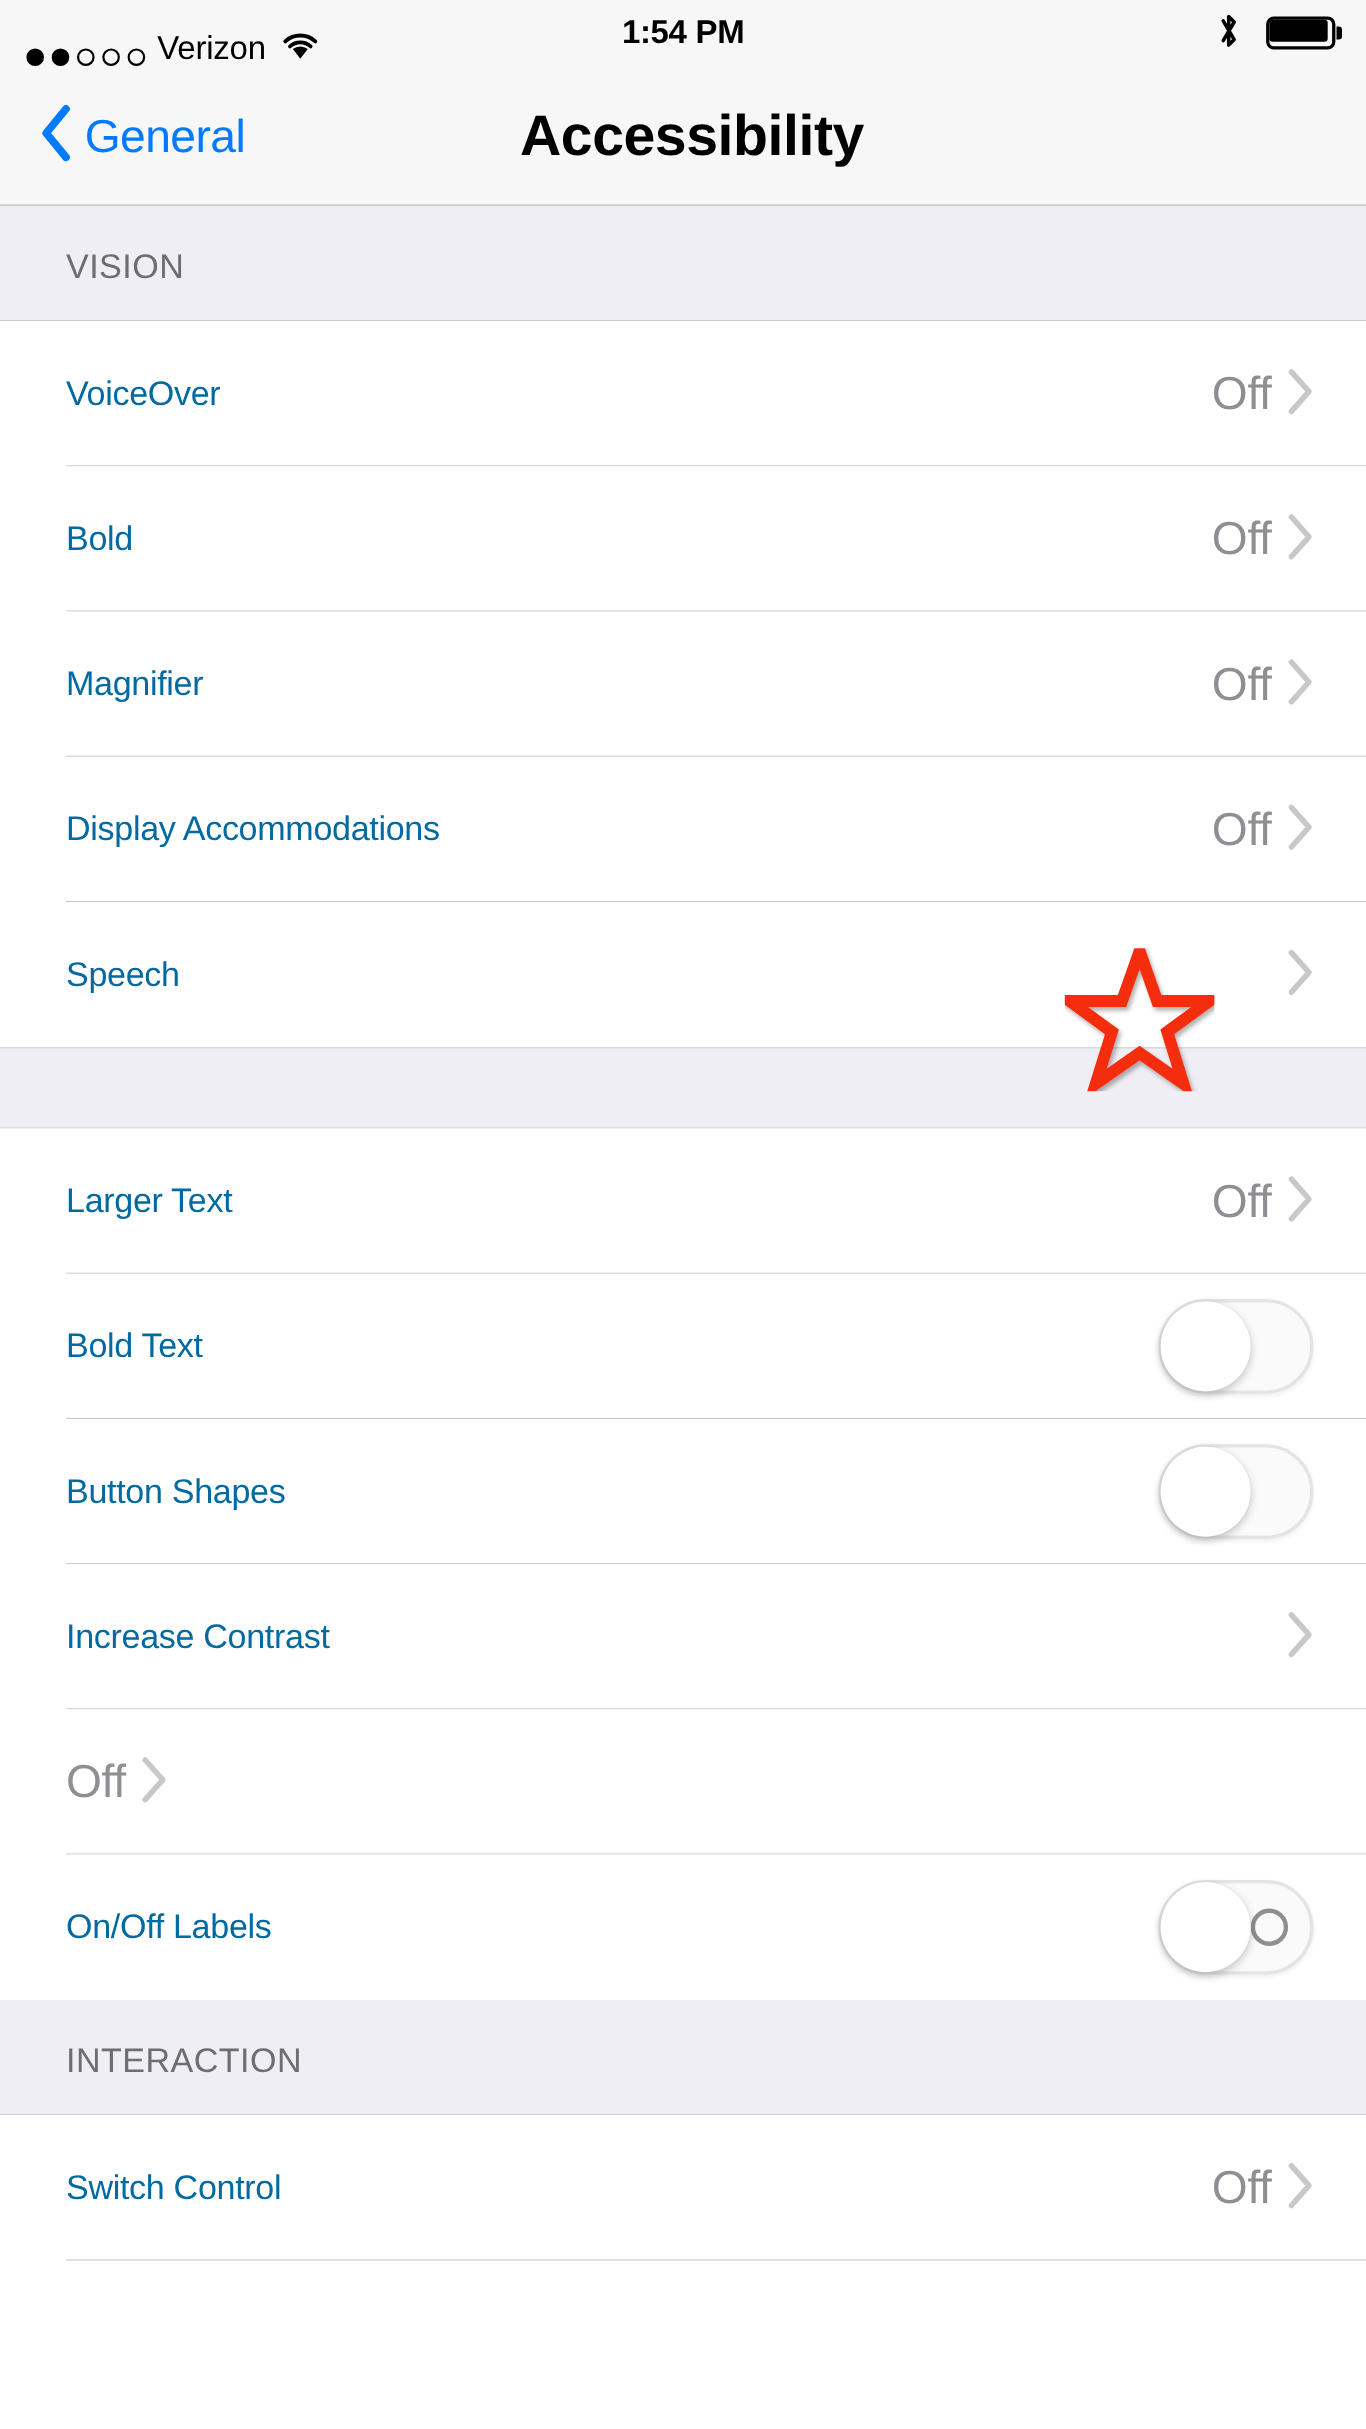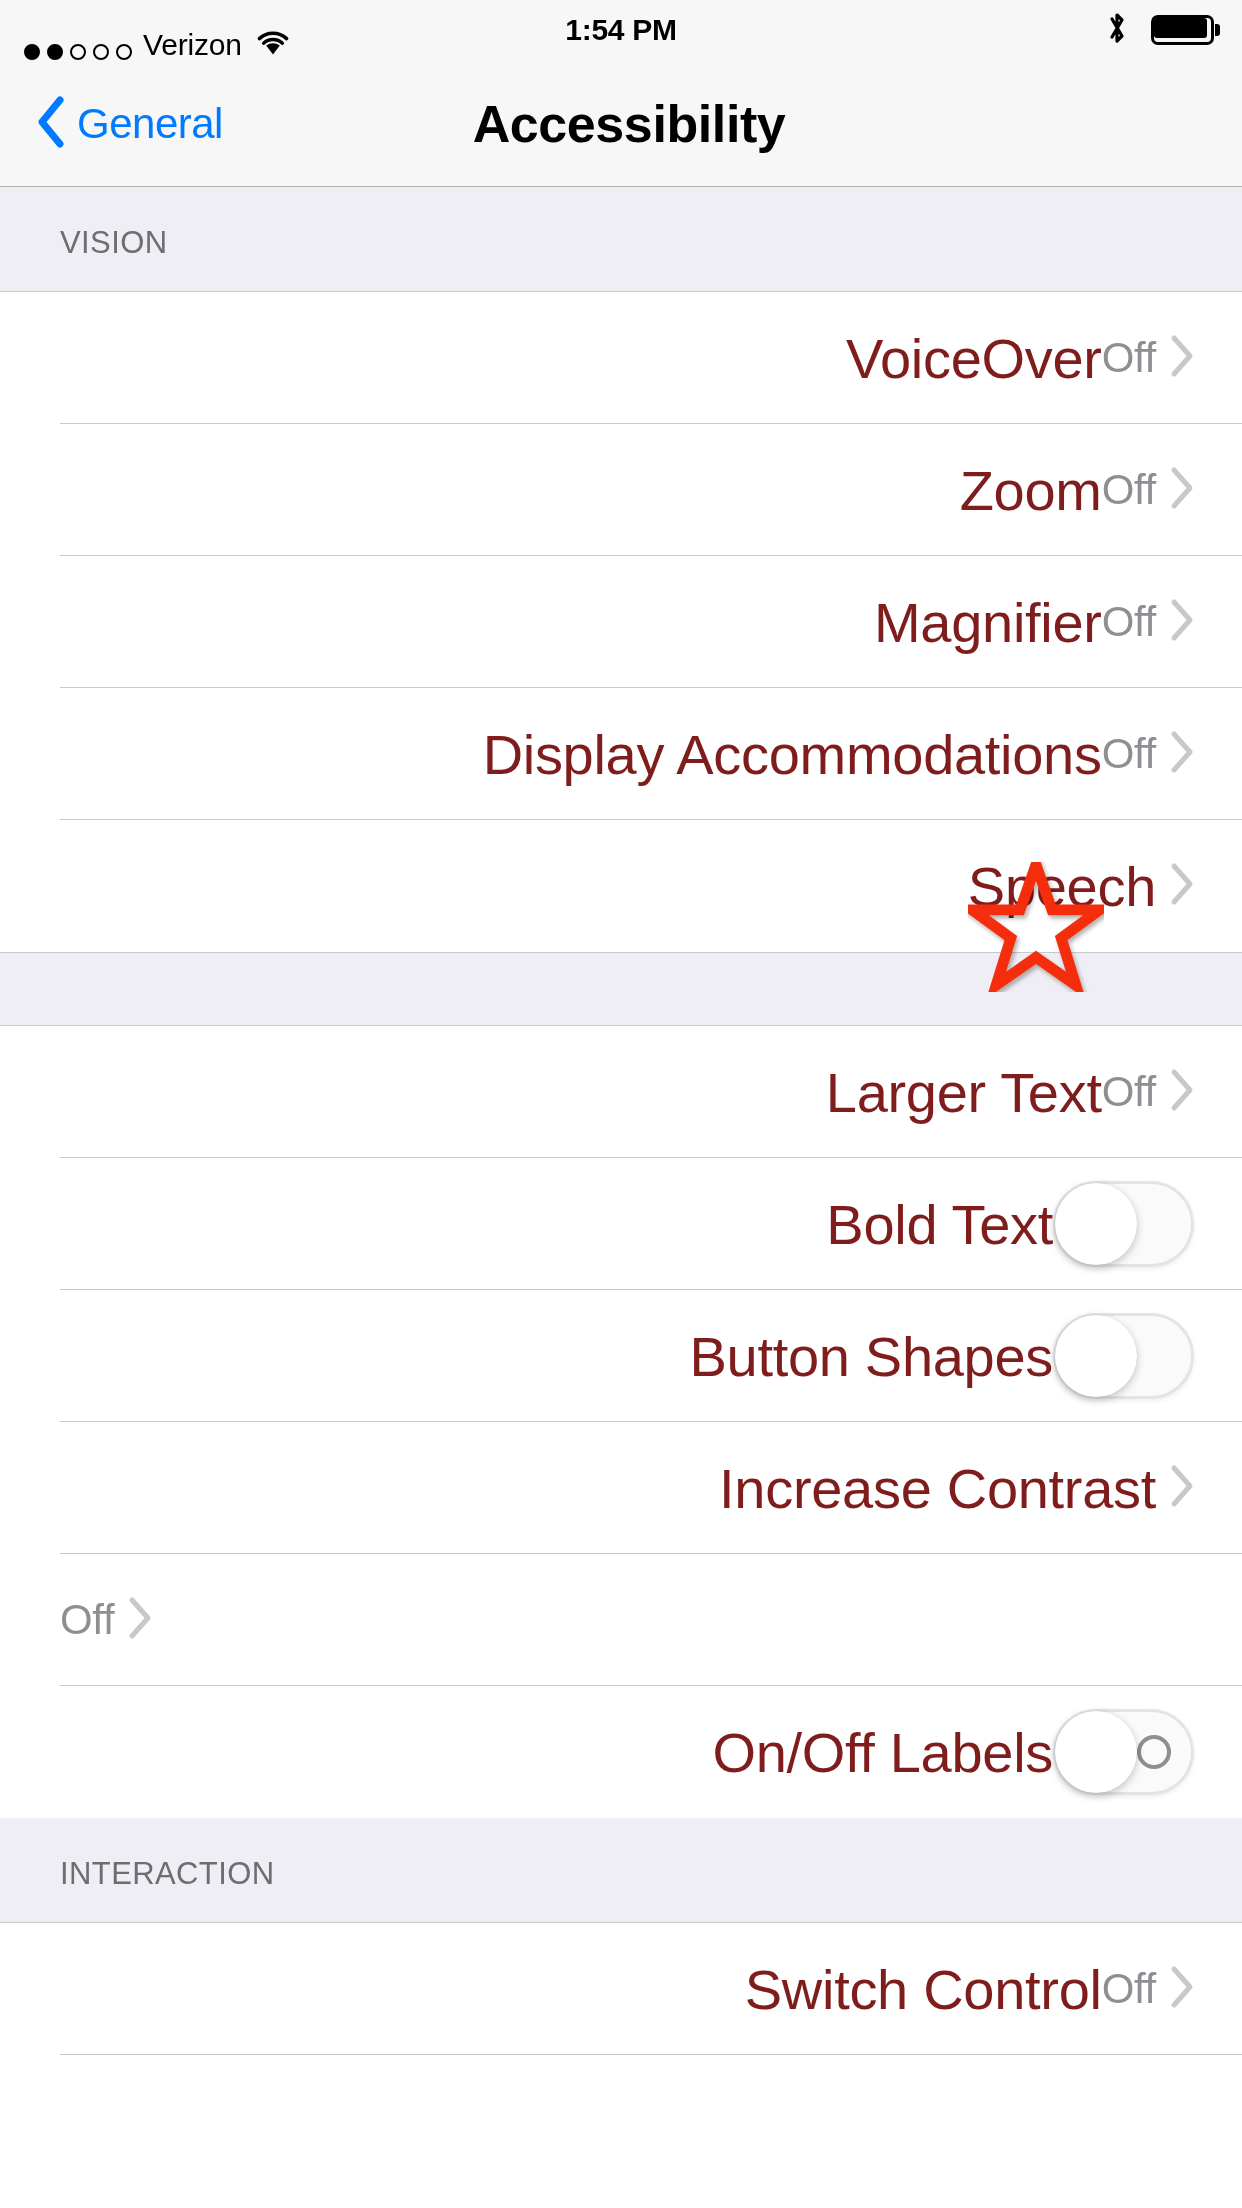--- a/index.html
+++ b/index.html
@@ -107,21 +107,21 @@
     content:"";
     position:absolute; left:60px; right:0; bottom:0;
     height:1px; background:#c8c7cc;
   }
   .row.last-sep::after{
     content:"";
     position:absolute; left:60px; right:0; bottom:0;
     height:1px; background:#c8c7cc;
   }
   .row-label{
-    font-size:56px; color:#7f1d1d; letter-spacing:-0.3px; flex:1;text-align:right;
+    font-size:31px; color:#0369a1; letter-spacing:-0.3px; flex:1;
   }
   .row-right{
     display:flex; align-items:center; gap:12px;
   }
   .row-value{
     font-size:42px; color:#8e8e93; letter-spacing:-0.3px;
   }
   .chev-fwd{ display:block; }
 
   
@@ -223,21 +223,21 @@
           <span class="row-value">Off</span>
           <span class="chev-fwd">
             <svg width="26" height="44" viewBox="0 0 26 44">
                 <path d="M6 4 L22 22 L6 40" stroke="#c7c7cc" stroke-width="5" fill="none" stroke-linecap="round" stroke-linejoin="round"></path>
               </svg>
           </span>
         </span>
       </div>
 
       <div class="row">
-        <span class="row-label">Zoom</span>
+        <span class="row-label">Bold</span>
         <span class="row-right">
           <span class="row-value">Off</span>
           <span class="chev-fwd">
             <svg width="26" height="44" viewBox="0 0 26 44">
                 <path d="M6 4 L22 22 L6 40" stroke="#c7c7cc" stroke-width="5" fill="none" stroke-linecap="round" stroke-linejoin="round"></path>
               </svg>
           </span>
         </span>
       </div>
 

